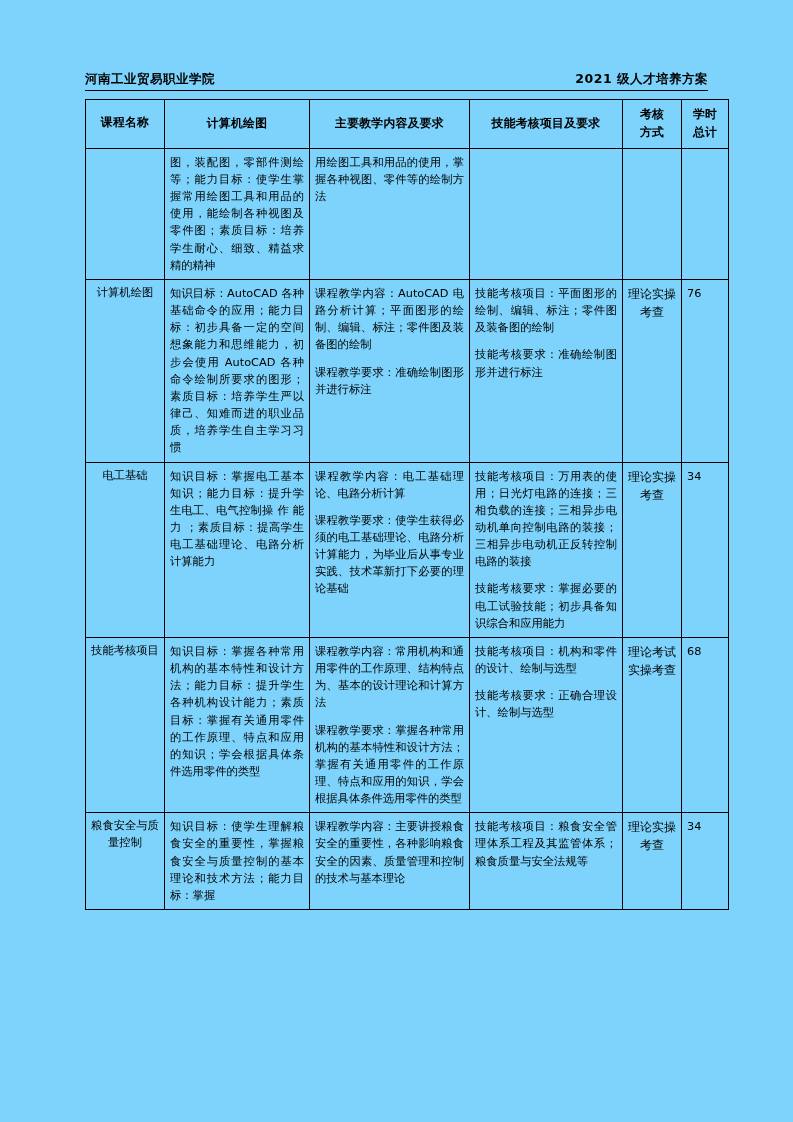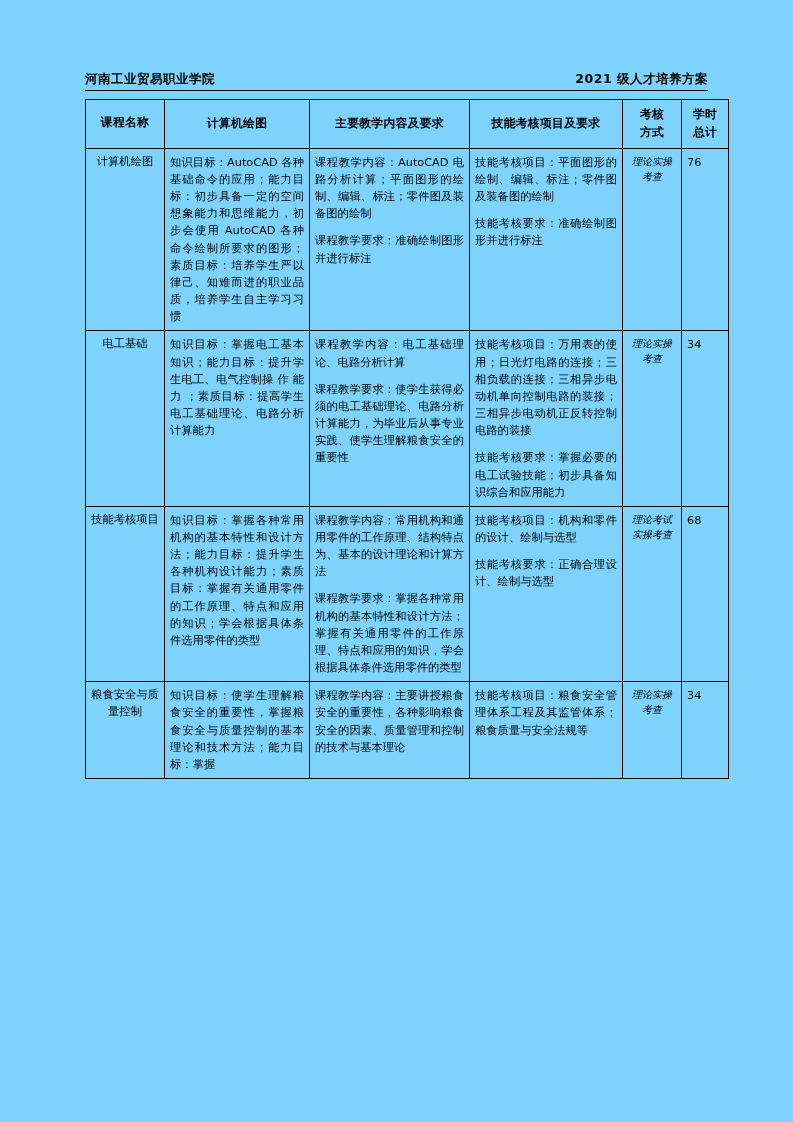--- a/index.html
+++ b/index.html
@@ -73,22 +73,21 @@
   .cell-p { margin: 0 0 10px 0; }
   .cell-p:last-child { margin-bottom: 0; }
   .cell-p.tight { margin-bottom: 1px; }
 
   .justify { text-align: justify; text-justify: inter-ideograph; }
 
   .vcenter { vertical-align: middle; }
 
   .mode-txt {
     line-height: 1.5;
-    font-size: 10px;
-    font-style: italic;
+    font-size: 12px;
   }
   .footer {
     position: absolute;
     left: 0;
     right: 0;
     top: 1030px;
     text-align: center;
     font-size: 12.5px;
     letter-spacing: 1px;
   }
@@ -117,20 +116,30 @@
           <div>方式</div>
         </th>
         <th class="c-hours">
           <div>学时</div>
           <div>总计</div>
         </th>
       </tr>
     </thead>
     <tbody>
 
+      <tr>
+        <td class="c-name"></td>
+        <td class="c-goal justify">图，装配图，零部件测绘等；能力目标：使学生掌握常用绘图工具和用品的使用，能绘制各种视图及零件图；素质目标：培养学生耐心、细致、精益求精的精神</td>
+        <td class="c-content justify">
+          <p class="cell-p">用绘图工具和用品的使用，掌握各种视图、零件等的绘制方法</p>
+        </td>
+        <td class="c-skill justify"></td>
+        <td class="c-mode"></td>
+        <td class="c-hours"></td>
+      </tr>
 
       <tr>
         <td class="c-name">
           <div class="name-txt">计算机绘图</div>
         </td>
         <td class="c-goal justify vcenter">知识目标：AutoCAD 各种基础命令的应用；能力目标：初步具备一定的空间想象能力和思维能力，初步会使用 AutoCAD 各种命令绘制所要求的图形；素质目标：培养学生严以律己、知难而进的职业品质，培养学生自主学习习惯</td>
         <td class="c-content justify vcenter">
           <p class="cell-p">课程教学内容：AutoCAD 电路分析计算；平面图形的绘制、编辑、标注；零件图及装备图的绘制</p>
           <p class="cell-p">课程教学要求：准确绘制图形并进行标注</p>
         </td>
@@ -144,21 +153,21 @@
         <td class="c-hours">76</td>
       </tr>
 
       <tr>
         <td class="c-name">
           <div class="name-txt">电工基础</div>
         </td>
         <td class="c-goal justify vcenter">知识目标：掌握电工基本知识；能力目标：提升学生电工、电气控制操 作 能 力 ；素质目标：提高学生电工基础理论、电路分析计算能力</td>
         <td class="c-content justify vcenter">
           <p class="cell-p">课程教学内容：电工基础理论、电路分析计算</p>
-          <p class="cell-p">课程教学要求：使学生获得必须的电工基础理论、电路分析计算能力，为毕业后从事专业实践、使学生理解粮食安全的重要性</p>
+          <p class="cell-p">课程教学要求：使学生获得必须的电工基础理论、电路分析计算能力，为毕业后从事专业实践、技术革新打下必要的理论基础</p>
         </td>
         <td class="c-skill justify vcenter">
           <p class="cell-p">技能考核项目：万用表的使用；日光灯电路的连接；三相负载的连接；三相异步电动机单向控制电路的装接；三相异步电动机正反转控制电路的装接</p>
           <p class="cell-p">技能考核要求：掌握必要的电工试验技能；初步具备知识综合和应用能力</p>
         </td>
         <td class="c-mode">
           <div class="mode-txt">理论实操考查</div>
         </td>
         <td class="c-hours">34</td>
       </tr>

